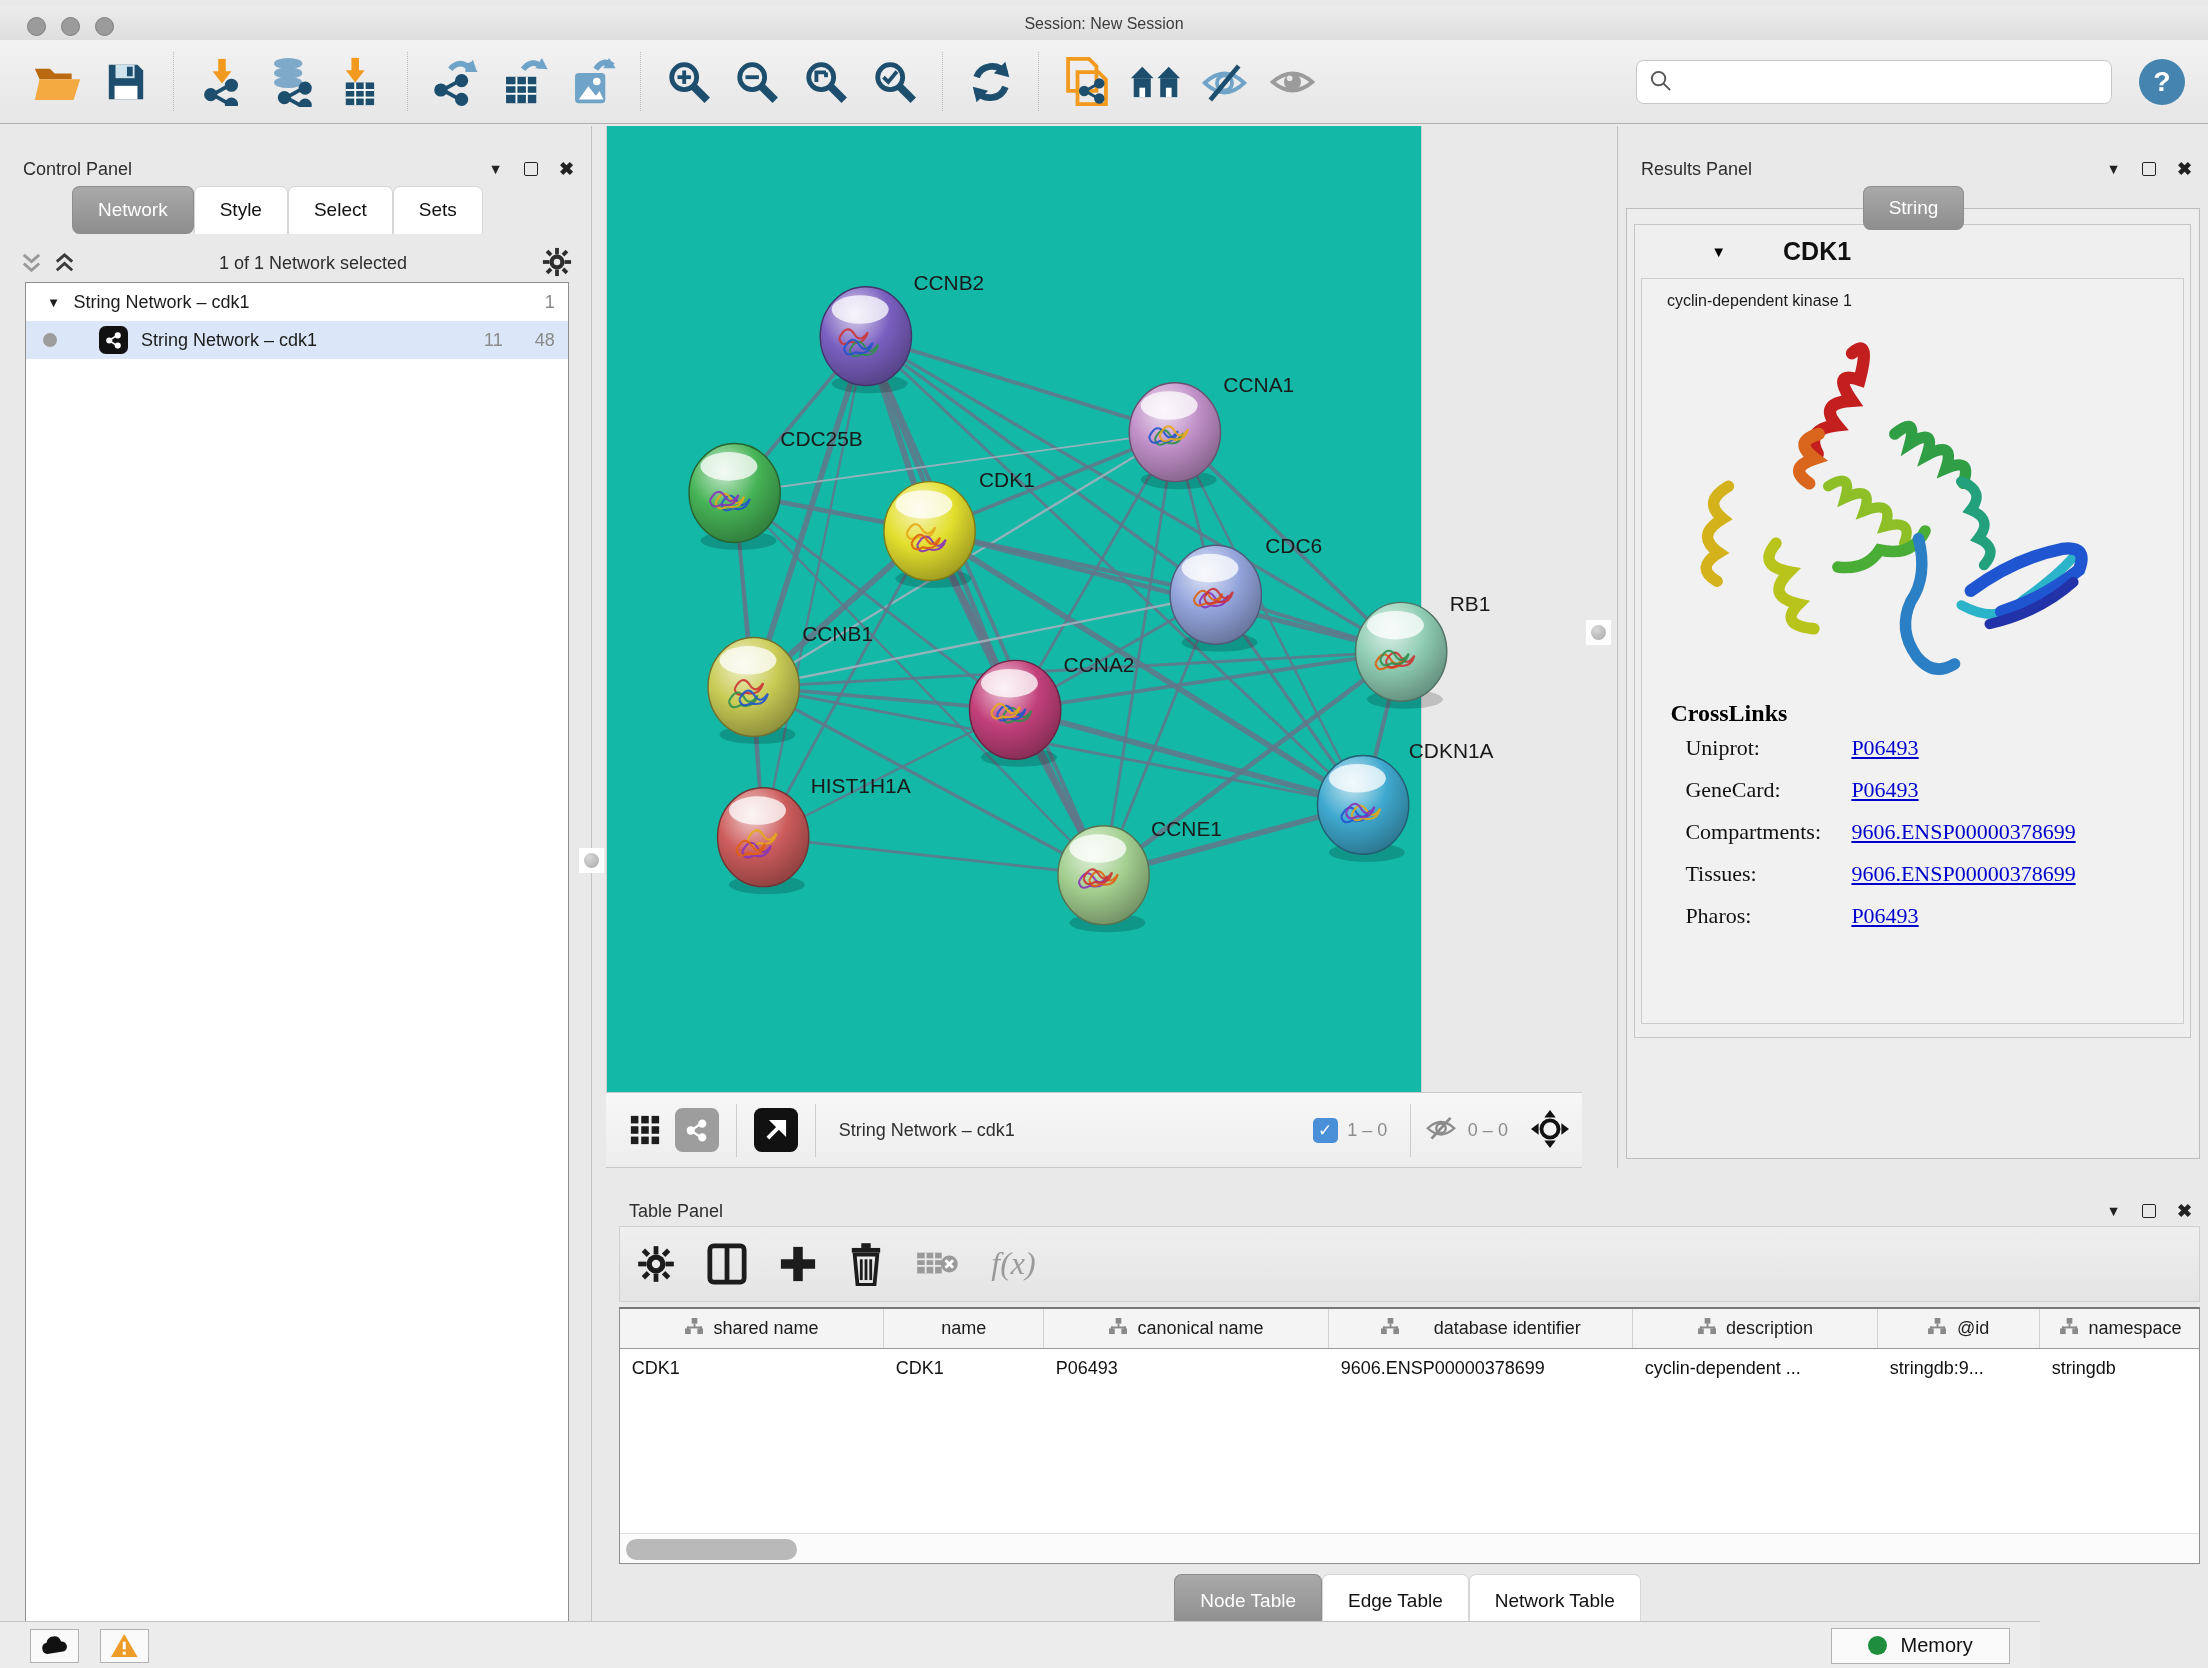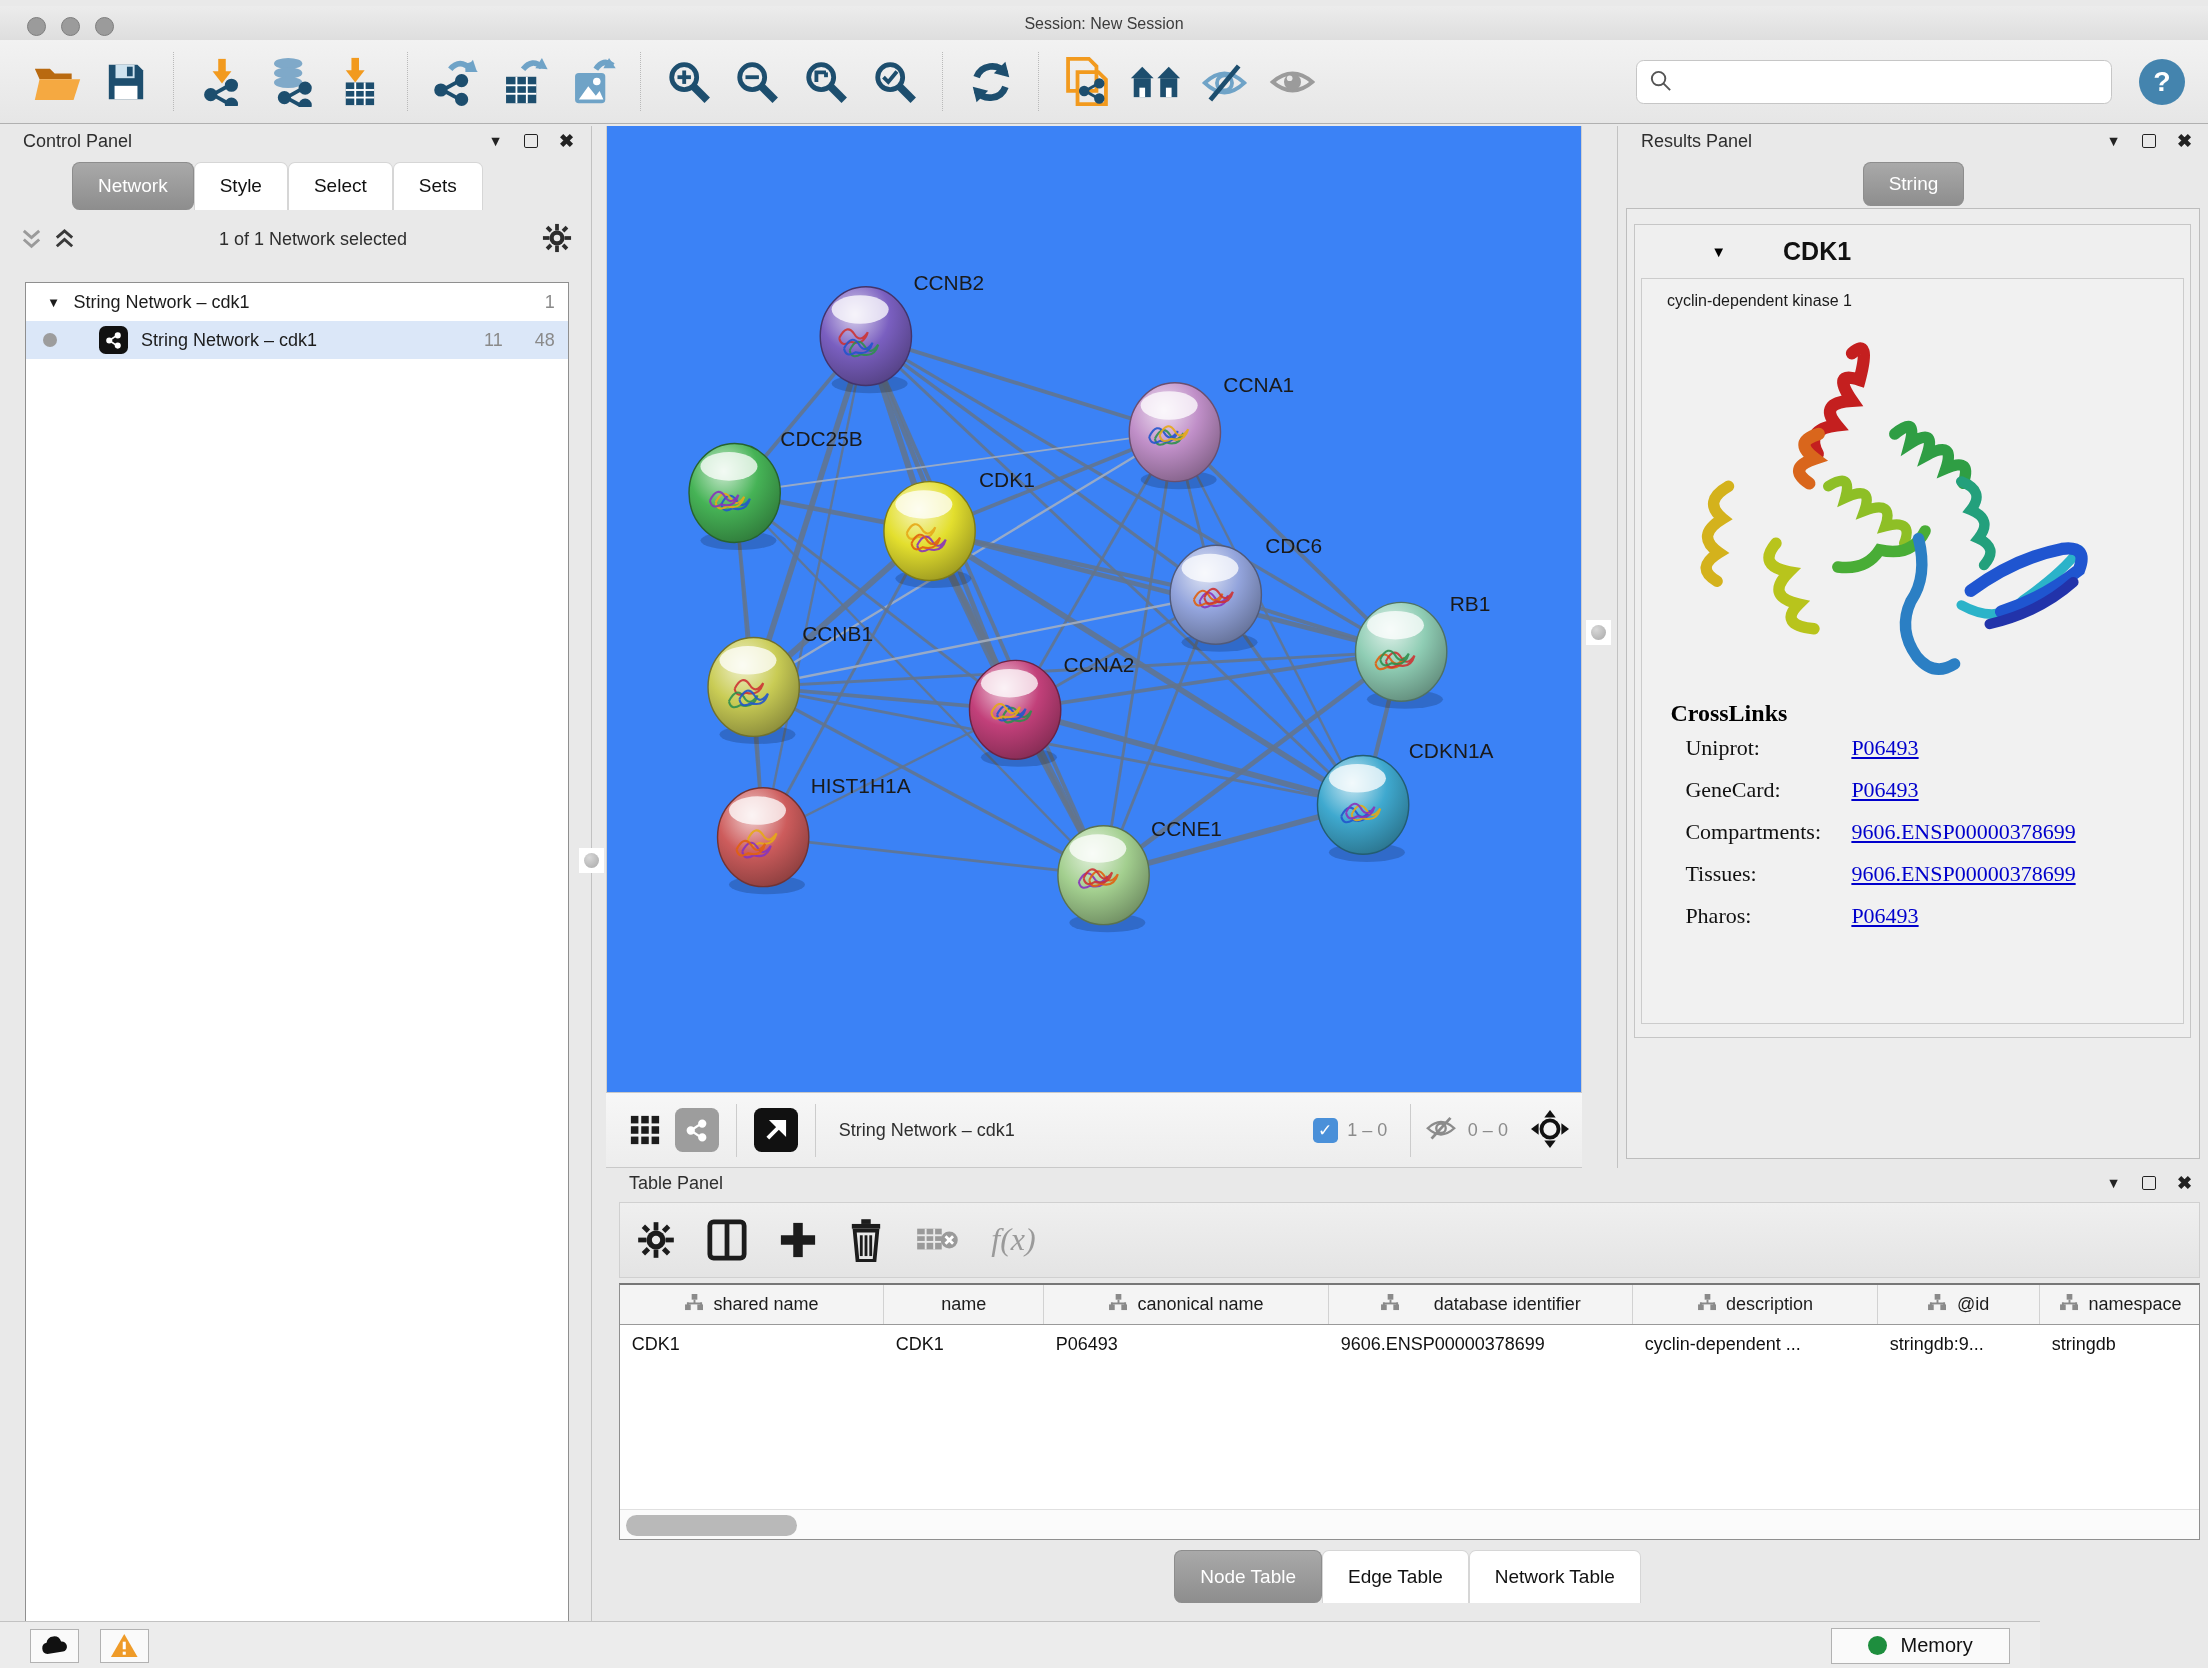--- a/index.html
+++ b/index.html
@@ -23,21 +23,21 @@
     margin:0 4.8px; cursor:pointer; }
   .tb-sep { width:0; height:59px; border-left:1.9px dotted #b9b9b9; margin:0 13.3px; }
   .tb-spacer { flex:1; }
   .searchbox { width:476px; height:44px; background:#fff; border:1.9px solid #c6c6c6;
     border-radius:7.6px; display:flex; align-items:center; padding:0 11.4px; margin-right:27px; }
   .searchbox input { border:none; outline:none; font-size:17px; flex:1; background:transparent; }
   .help-btn { width:46px; height:46px; border-radius:50%; background:#4484ae; color:#fff;
     font-size:28.5px; font-weight:bold; display:flex; align-items:center; justify-content:center; cursor:pointer; }
 
   
-  .panel-header { height:30px; display:flex; align-items:center; font-size:18px; color:#2e2e2e; }
+  .panel-header { height:30px; display:flex; align-items:flex-end; font-size:18px; color:#2e2e2e;margin-top:24px; }
   .ph-title { flex:1; padding-left:23px; }
   .ph-icons { display:flex; align-items:center; gap:21px; padding-right:17px; color:#222; }
   .ph-caret { font-size:14.3px; cursor:pointer; }
   .ph-max { width:14.3px; height:14.3px; border:1.9px solid #222; border-radius:1.9px; cursor:pointer; }
   .ph-close { font-size:18px; font-weight:bold; cursor:pointer; }
 
   .tabstrip { display:flex; }
   .tab { height:48px; display:flex; align-items:center; justify-content:center;
     background:#fff; border:1px solid #d6d6d6; border-bottom:none; font-size:19px; color:#111;
     border-radius:6.7px 6.7px 0 0; padding:0 25px; cursor:pointer; }
@@ -62,22 +62,22 @@
   .share-badge { width:28.5px; height:28.5px; border-radius:6.7px; background:#111;
     display:flex; align-items:center; justify-content:center; margin-right:13.3px; }
 
   
   .vsplit-handle { position:absolute; width:25px; height:25px; background:#fff;
     display:flex; align-items:center; justify-content:center; }
   .vsplit-handle i { width:15px; height:15px; border-radius:50%;
     background:radial-gradient(circle at 35% 30%, #d8d8d8, #a8a8a8); display:block; }
 
   
-  .net-canvas { position:absolute; left:606px; top:126px; width:976px; height:966px;
-    background:#3b82f6; border-left:1px solid #cfcfcf; border-right:1px solid #cfcfcf; }
+  .net-canvas { position:absolute; left:606px; top:126px; width:816px; height:966px;
+    background:#14b8a6; border-left:1px solid #cfcfcf; border-right:1px solid #cfcfcf; }
   .net-toolbar { position:absolute; left:606px; top:1092px; width:976px; height:76px;
     background:linear-gradient(#f7f7f7,#ededed); border-top:1px solid #c9c9c9;
     border-bottom:1px solid #c9c9c9; display:flex; align-items:center; padding:0 13.3px; }
   .nt-sep { width:0; height:53px; border-left:1px solid #cccccc; margin:0 13.3px; }
   .icon-sq { width:44px; height:44px; border-radius:7.6px; display:flex; align-items:center;
     justify-content:center; margin:0 3.8px; cursor:pointer; }
   .nt-name { font-size:18px; color:#2e2e2e; flex:1; padding-left:9.5px; }
   .nt-count { font-size:18px; color:#8b8b8b; margin:0 9.5px; }
   .checkbox { width:25px; height:25px; border-radius:4.8px; background:#4a90d9; color:#fff;
     font-size:17px; display:flex; align-items:center; justify-content:center; cursor:pointer; }

